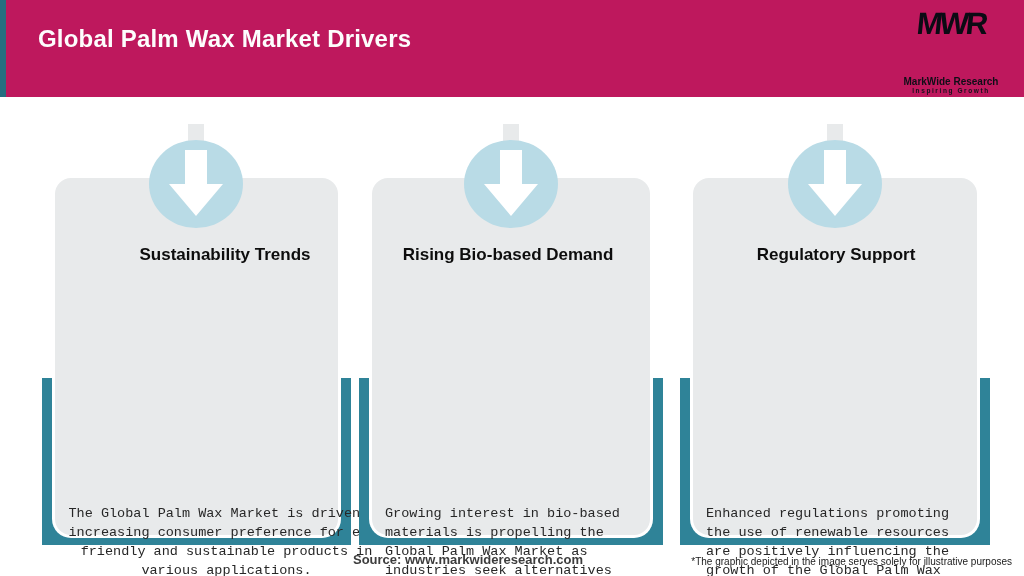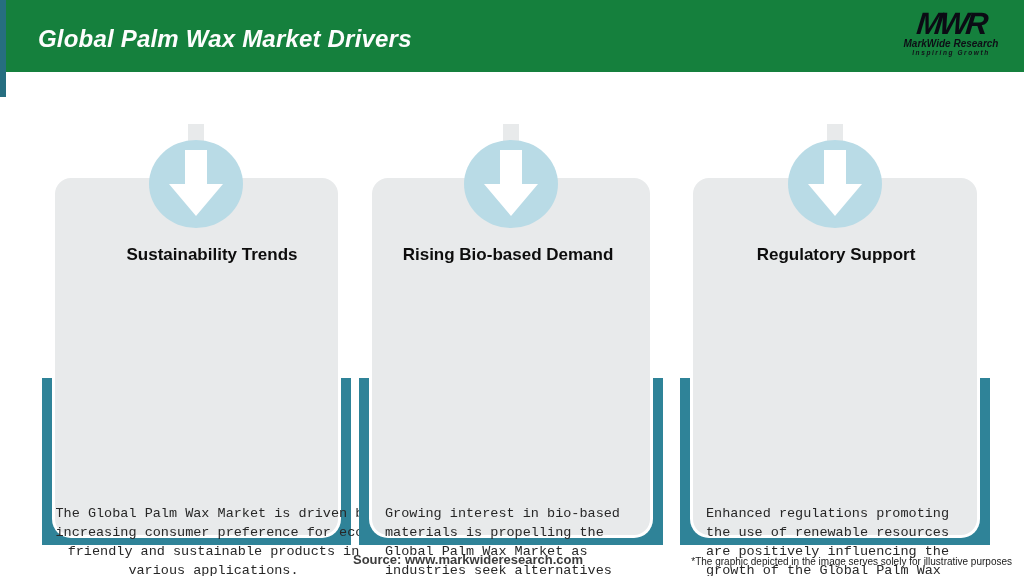--- a/index.html
+++ b/index.html
@@ -10,23 +10,22 @@
     width: 1024px;
     height: 576px;
     background: #ffffff;
     overflow: hidden;
   }
 
   
   .header {
     position: absolute;
     left: 0; top: 0;
-    width: 1024px; height: 72px;
-    background: #15803d;
-    font-style: italic;
+    width: 1024px; height: 97px;
+    background: #be185d;
   }
   .header-edge {
     position: absolute;
     left: 0; top: 0;
     width: 6px; height: 97px;
     background: #266E80;
   }
   .page-title {
     position: absolute;
     left: 38px; top: 25px;
@@ -48,20 +47,21 @@
     letter-spacing: -3px;
     line-height: 28px;
     transform: skewX(-6deg);
     color: #0b0b14;
   }
   .logo-name {
     font-size: 10px;
     font-weight: bold;
     line-height: 11px;
     color: #0e0e16;
+    margin-top: 38px;
   }
   .logo-tagline {
     font-size: 6.5px;
     font-weight: bold;
     letter-spacing: 1.6px;
     line-height: 8px;
     color: #12121a;
   }
 
   
@@ -107,21 +107,21 @@
     left: 13px; right: 10px;
     font-size: 13.5px;
     line-height: 19px;
     color: #272727;
   }
   
   .g1 .card       { left: 55px;  width: 283px; }
   .g1 .card-shadow{ left: 42px;  width: 309px; }
   .g1 .badge-circle { left: 149px; }
   .g1 .arrow-tab  { left: 188px; }
-  .g1 .card-title, .g1 .card-body-wrap { left: 42px; width: 340px; text-align: center; }
+  .g1 .card-title, .g1 .card-body-wrap { left: 55px; width: 340px; text-align: center; }
 
   .g2 .card       { left: 372px; width: 278px; }
   .g2 .card-shadow{ left: 359px; width: 304px; }
   .g2 .badge-circle { left: 464px; }
   .g2 .arrow-tab  { left: 503px; }
   .g2 .card-title, .g2 .card-body-wrap { left: 372px; width: 272px; }
 
   .g3 .card       { left: 693px; width: 284px; }
   .g3 .card-shadow{ left: 680px; width: 310px; }
   .g3 .badge-circle { left: 788px; }

